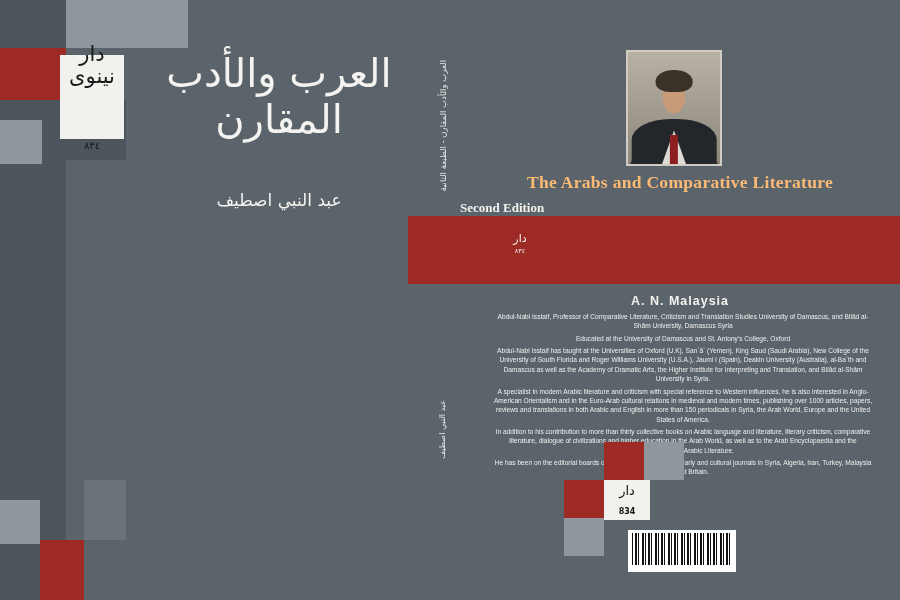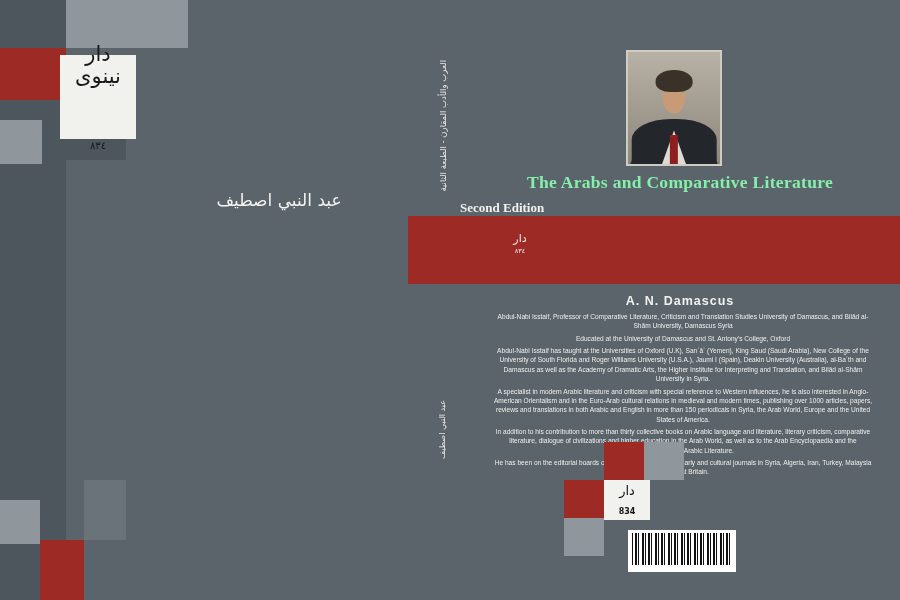--- a/index.html
+++ b/index.html
@@ -47,21 +47,21 @@
   .b7 { left: 0;     top: 500px;width: 40px;  height: 44px;  background: #8f979d; }
   .b8 { left: 40px;  top: 540px;width: 44px;  height: 60px;  background: #9e2a26; }
   .b9 { left: 84px;  top: 540px;width: 42px;  height: 60px;  background: #5b646b; }
   .b10{ left: 84px;  top: 480px;width: 42px;  height: 60px;  background: #6a737a; }
 
   
   .pub-logo {
     position: absolute;
     left: 60px;
     top: 55px;
-    width: 76px;
+    width: 64px;
     height: 84px;
     background: #f1f1ee;
     display: flex;
     flex-direction: column;
     align-items: center;
     justify-content: center;
     color: #1a1a1a;
     gap: 48px;
   }
   .pub-logo .mark {
@@ -165,21 +165,21 @@
     transform: translateX(-50%);
     width: 9%; height: 26%;
     background: #8d1f20;
   }
 
   .front-title {
     position: absolute;
     left: 0; right: 0;
     top: 172px;
     text-align: center;
-    color: #86efac;
+    color: #fdba74;
     font-family: "Liberation Serif", serif;
     font-weight: bold;
     font-size: 17.5px;
     letter-spacing: 0.3px;
   }
   .front-subtitle {
     position: absolute;
     left: 0; right: 0;
     top: 200px;
     text-align: left;
@@ -357,20 +357,21 @@
   <div class="sq b7"></div>
   <div class="sq b8"></div>
   <div class="sq b9"></div>
 
   <div class="pub-logo">
     <div class="mark">دار نينوى</div>
     <div class="num">٨٣٤</div>
   </div>
 
   <div class="arabic-cover">
+    <div class="ar-title">العرب والأدب المقارن</div>
     <div class="ar-author">عبد النبي اصطيف</div>
   </div>
 
   <div class="spine"></div>
   <div class="spine-text spine-title">العرب والأدب المقارن - الطبعة الثانية</div>
   <div class="spine-text spine-author">عبد النبي اصطيف</div>
 
   <div class="front">
 
     <div class="portrait-frame">
@@ -384,21 +385,21 @@
 
     <div class="front-title">The Arabs and Comparative Literature</div>
     <div class="front-subtitle">Second Edition</div>
 
     <div class="red-band"></div>
     <div class="band-logo">
       <div class="mark">دار</div>
       <div class="num">٨٣٤</div>
     </div>
 
-    <div class="author-name">A. N. Damascus</div>
+    <div class="author-name">A. N. Malaysia</div>
 
     <div class="blurb">
       <p>Abdul-Nabi Isstaif, Professor of Comparative Literature, Criticism and Translation Studies University of Damascus, and Bilād al-Shām University, Damascus Syria</p>
       <p>Educated at the University of Damascus and St. Antony's College, Oxford</p>
       <p>Abdul-Nabi Isstaif has taught at the Universities of Oxford (U.K), Sanʿāʾ (Yemen), King Saud (Saudi Arabia), New College of the University of South Florida and Roger Williams University (U.S.A.), Jaumi I (Spain), Deakin University (Australia), al-Baʿth and Damascus as well as the Academy of Dramatic Arts, the Higher Institute for Interpreting and Translation, and Bilād al-Shām University in Syria.</p>
       <p>A specialist in modern Arabic literature and criticism with special reference to Western influences, he is also interested in Anglo-American Orientalism and in the Euro-Arab cultural relations in medieval and modern times, publishing over 1000 articles, papers, reviews and translations in both Arabic and English in more than 150 periodicals in Syria, the Arab World, Europe and the United States of America.</p>
       <p>In addition to his contribution to more than thirty collective books on Arabic language and literature, literary criticism, comparative literature, dialogue of civilizations and higher education in the Arab World, as well as to the Arab Encyclopaedia and the Encyclopaedia of Arabic Literature.</p>
       <p>He has been on the editorial boards of several international scholarly and cultural journals in Syria, Algeria, Iran, Turkey, Malaysia and Great Britain.</p>
     </div>
 

